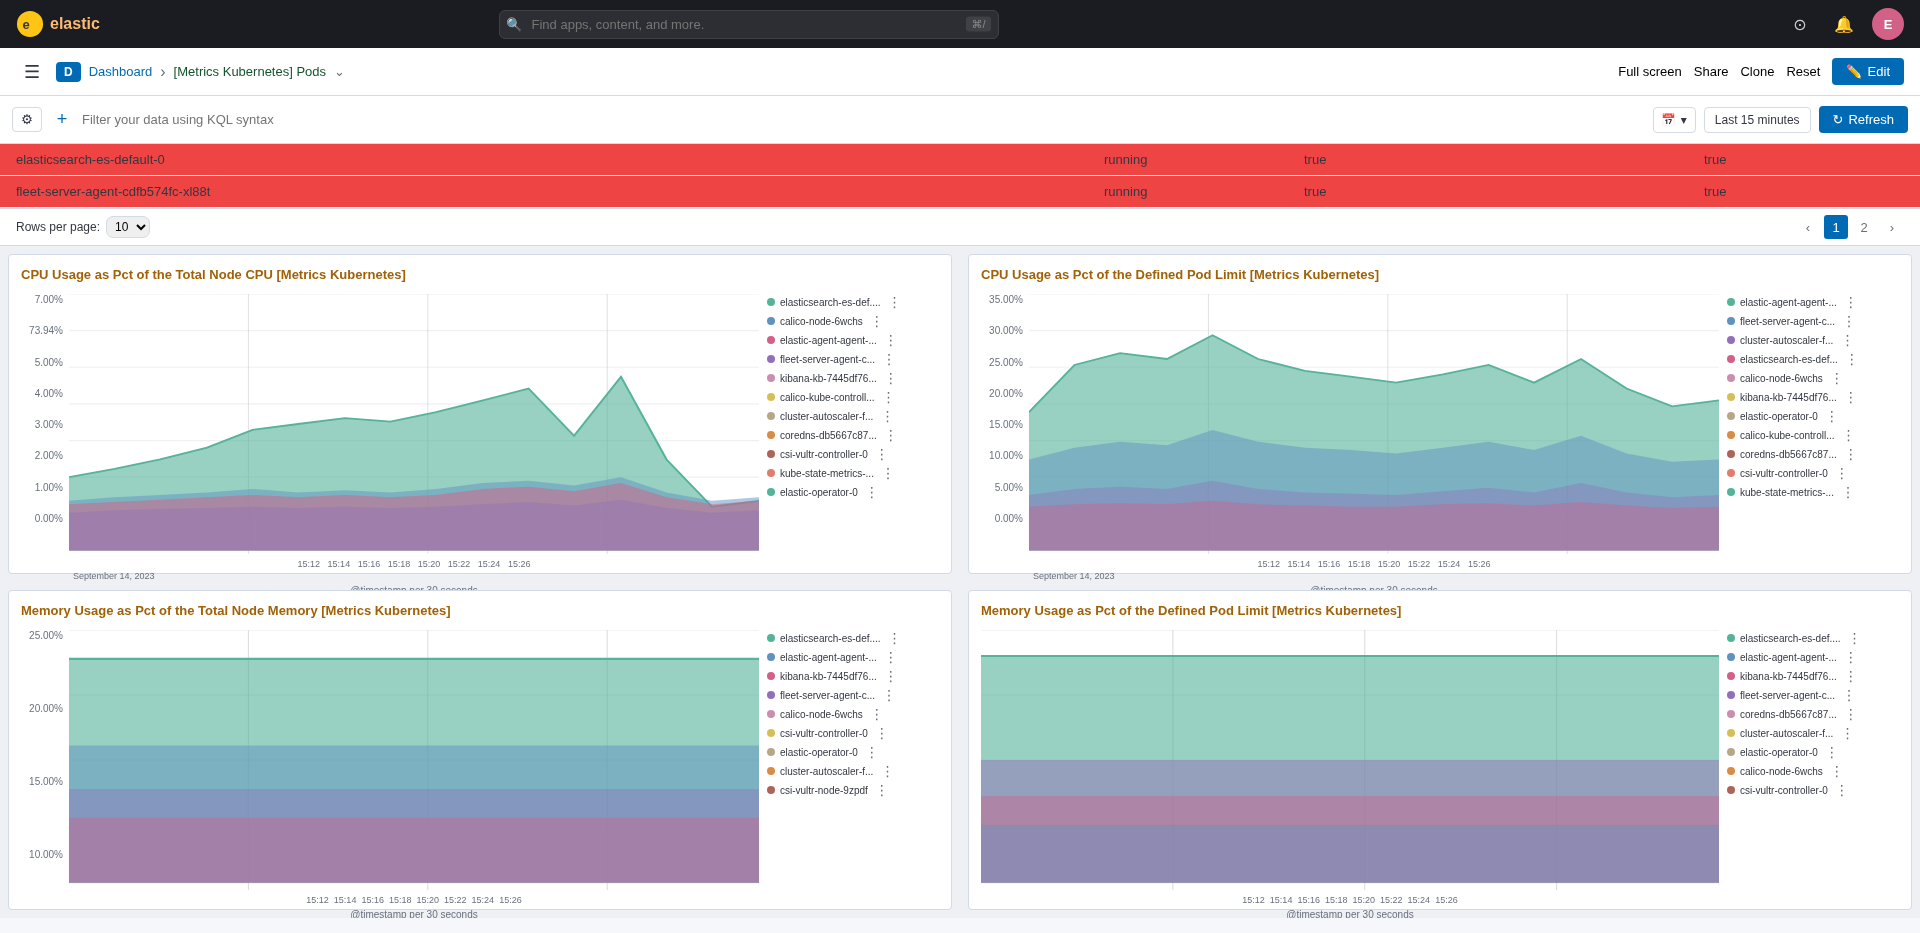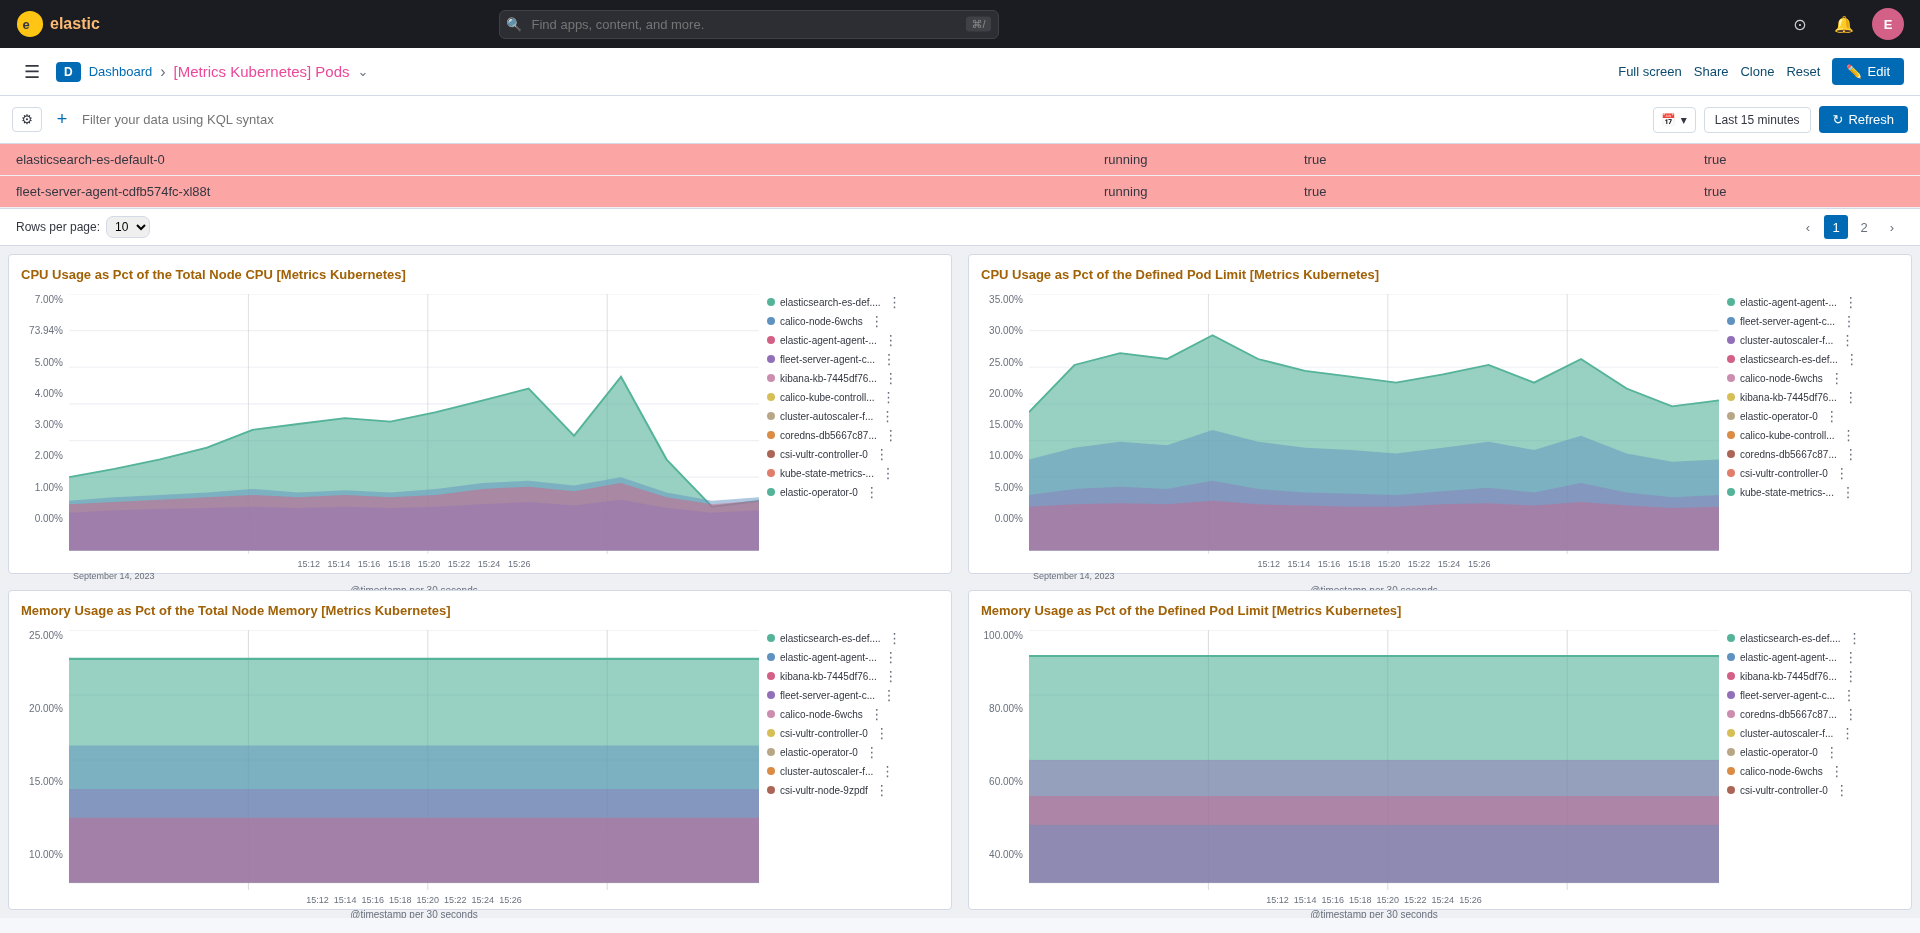--- a/index.html
+++ b/index.html
@@ -76,31 +76,31 @@
       background: #006BB4; color: #fff; border-radius: 4px;
       padding: 3px 8px; font-size: 12px; font-weight: 600;
     }
     .breadcrumb-link {
       color: #006bb4; text-decoration: none; font-size: 13px;
     }
     .breadcrumb-sep {
       color: #69707d; font-size: 16px;
     }
     .breadcrumb-current {
-      color: #ec4899; font-size: 15px;
+      color: #14532d; font-size: 13px;
     }
     .breadcrumb-chevron {
       color: #69707d; cursor: pointer;
     }
     .breadcrumb-right {
       margin-left: auto;
       display: flex; align-items: center; gap: 12px;
     }
     .breadcrumb-right a {
-      color: #0c4a6e; text-decoration: none; font-size: 13px;
+      color: #000000; text-decoration: none; font-size: 13px;
     }
     .edit-btn {
       background: #006bb4; color: #fff; border: none; border-radius: 4px;
       padding: 6px 14px; cursor: pointer; font-size: 13px; font-weight: 500;
       display: flex; align-items: center; gap: 5px;
     }
 
     
     .filter-bar {
       background: #fff;
@@ -142,21 +142,21 @@
       padding: 5px 10px; font-size: 12px; color: #343741;
     }
     .refresh-btn {
       background: #006bb4; color: #fff; border: none; border-radius: 4px;
       padding: 6px 14px; cursor: pointer; font-size: 13px; font-weight: 500;
       display: flex; align-items: center; gap: 5px;
     }
 
     
     .data-table {
-      background: #fca5a5;
+      background: #ef4444;
       border-bottom: 1px solid #d3dae6;
     }
     .table-row {
       display: grid;
       grid-template-columns: 1fr 200px 200px 200px 200px;
       padding: 8px 16px;
       border-bottom: 1px solid #eef0f4;
       align-items: center;
     }
     .table-cell { font-size: 13px; color: #343741; }
@@ -664,26 +664,20 @@
             <span>csi-vultr-node-9zpdf</span>
             <span class="legend-more-icon">⋮</span>
           </div>
       </div>
     </div>
   </div>
 
   <div class="chart-panel">
     <div class="chart-title">Memory Usage as Pct of the Defined Pod Limit [Metrics Kubernetes]</div>
     <div class="chart-area">
-      <div class="chart-yaxis">
-        <span>100.00%</span>
-          <span style="margin-top:40px">80.00%</span>
-          <span style="margin-top:40px">60.00%</span>
-          <span style="margin-top:40px">40.00%</span>
-      </div>
       <div class="chart-main">
         <svg class="chart-svg" viewBox="0 0 500 180" preserveAspectRatio="none">
           <line x1="0" y1="0" x2="500" y2="0" stroke="#eef0f4" stroke-width="1"></line>
           <line x1="0" y1="45" x2="500" y2="45" stroke="#eef0f4" stroke-width="1"></line>
           <line x1="0" y1="90" x2="500" y2="90" stroke="#eef0f4" stroke-width="1"></line>
           <line x1="0" y1="135" x2="500" y2="135" stroke="#eef0f4" stroke-width="1"></line>
           <line x1="0" y1="175" x2="500" y2="175" stroke="#eef0f4" stroke-width="1"></line>
           <line x1="130" y1="0" x2="130" y2="180" stroke="#ccc" stroke-width="0.5"></line>
           <line x1="260" y1="0" x2="260" y2="180" stroke="#ccc" stroke-width="0.5"></line>
           <line x1="390" y1="0" x2="390" y2="180" stroke="#ccc" stroke-width="0.5"></line>

